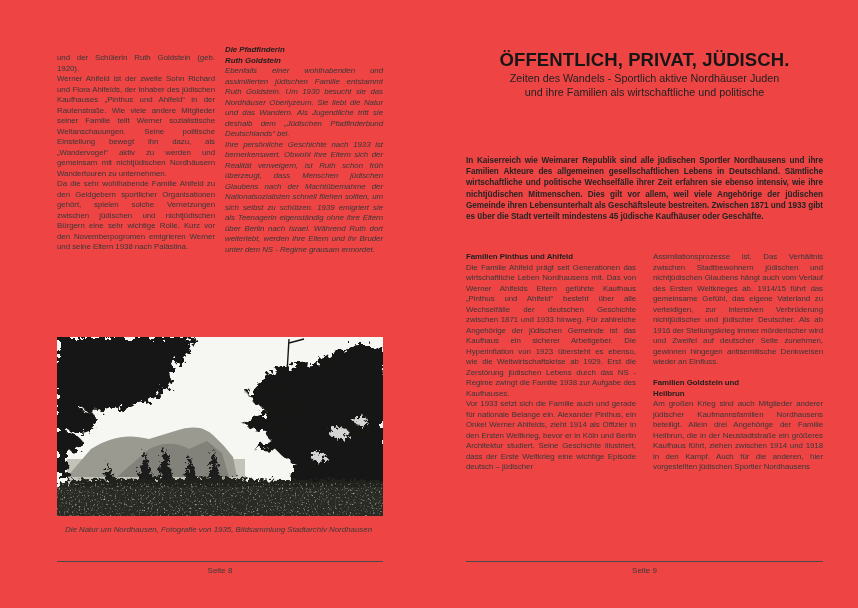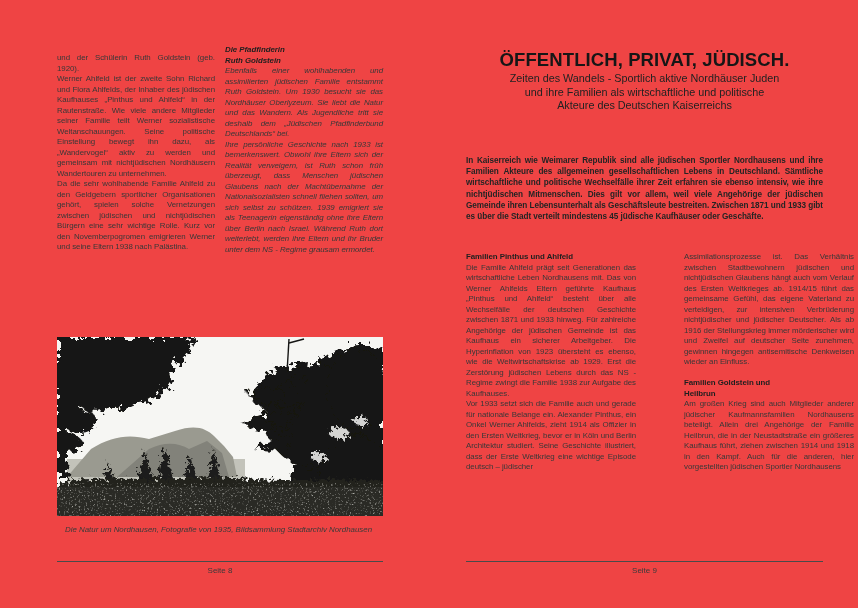--- a/index.html
+++ b/index.html
@@ -59,21 +59,21 @@
   }
   .r-subline { font-size: 10.8px; line-height: 13.5px; color: #222; }
   .r-sublines { margin-top: 2px; }
 
   .r-intro {
     left: 466px; top: 155px; width: 357px;
     font-size: 8.2px; font-weight: bold; line-height: 11.2px;
     text-align: justify; color: #242424; letter-spacing: -0.05px;
   }
   .r-col1 { left: 466px; top: 252px; width: 170px; }
-  .r-col2 { left: 653px; top: 252px; width: 170px; margin-left: 31px; }
+  .r-col2 { left: 653px; top: 252px; width: 170px; }
 </style>
 </head>
 <body>
 
 <div id="canvas">
 
   <div class="abs body-text l-col1">
     <p>und der Schülerin Ruth Goldstein (geb. 1920).</p>
     <p class="para-gap">Werner Ahlfeld ist der zweite Sohn Richard und Flora Ahlfelds, der Inhaber des jüdischen Kaufhauses „Pinthus und Ahlfeld“ in der Rautenstraße. Wie viele andere Mitglieder seiner Familie teilt Werner sozialistische Weltanschauungen. Seine politische Einstellung bewegt ihn dazu, als „Wandervogel“ aktiv zu werden und gemeinsam mit nichtjüdischen Nordhäusern Wandertouren zu unternehmen.</p>
     <p>Da die sehr wohlhabende Familie Ahlfeld zu den Geldgebern sportlicher Organisationen gehört, spielen solche Vernetzungen zwischen jüdischen und nichtjüdischen Bürgern eine sehr wichtige Rolle. Kurz vor den Novemberpogromen emigrieren Werner und seine Eltern 1938 nach Palästina.</p>
@@ -167,21 +167,20 @@
   <div class="abs photo-caption">Die Natur um Nordhausen, Fotografie von 1935, Bildsammlung Stadtarchiv Nordhausen</div>
 
   <div class="abs rule rule-left"></div>
   <div class="abs page-num pn-left">Seite 8</div>
 
   <div class="abs r-titleblock">
     <div class="r-title">ÖFFENTLICH, PRIVAT, JÜDISCH.</div>
     <div class="r-sublines">
       <div class="r-subline">Zeiten des Wandels - Sportlich aktive Nordhäuser Juden</div>
       <div class="r-subline">und ihre Familien als wirtschaftliche und politische</div>
-      <div class="r-subline">Akteure des Deutschen Kaiserreichs</div>
     </div>
   </div>
 
   <div class="abs r-intro">In Kaiserreich wie Weimarer Republik sind alle jüdischen Sportler Nordhausens und ihre Familien Akteure des allgemeinen gesellschaftlichen Lebens in Deutschland. Sämtliche wirtschaftliche und politische Wechselfälle ihrer Zeit erfahren sie ebenso intensiv, wie ihre nichtjüdischen Mitmenschen. Dies gilt vor allem, weil viele Angehörige der jüdischen Gemeinde ihren Lebensunterhalt als Geschäftsleute bestreiten. Zwischen 1871 und 1933 gibt es über die Stadt verteilt mindestens 45 jüdische Kaufhäuser oder Geschäfte.</div>
 
   <div class="abs body-text r-col1">
     <div class="col-heading">Familien Pinthus und Ahlfeld</div>
     <p>Die Familie Ahlfeld prägt seit Generationen das wirtschaftliche Leben Nordhausens mit. Das von Werner Ahlfelds Eltern geführte Kaufhaus „Pinthus und Ahlfeld“ besteht über alle Wechselfälle der deutschen Geschichte zwischen 1871 und 1933 hinweg. Für zahlreiche Angehörige der jüdischen Gemeinde ist das Kaufhaus ein sicherer Arbeitgeber. Die Hyperinflation von 1923 übersteht es ebenso, wie die Weltwirtschaftskrise ab 1929. Erst die Zerstörung jüdischen Lebens durch das NS - Regime zwingt die Familie 1938 zur Aufgabe des Kaufhauses.</p>
     <p>Vor 1933 setzt sich die Familie auch und gerade für nationale Belange ein. Alexander Pinthus, ein Onkel Werner Ahlfelds, zieht 1914 als Offizier in den Ersten Weltkrieg, bevor er in Köln und Berlin Architektur studiert. Seine Geschichte illustriert, dass der Erste Weltkrieg eine wichtige Episode deutsch – jüdischer</p>
   </div>

